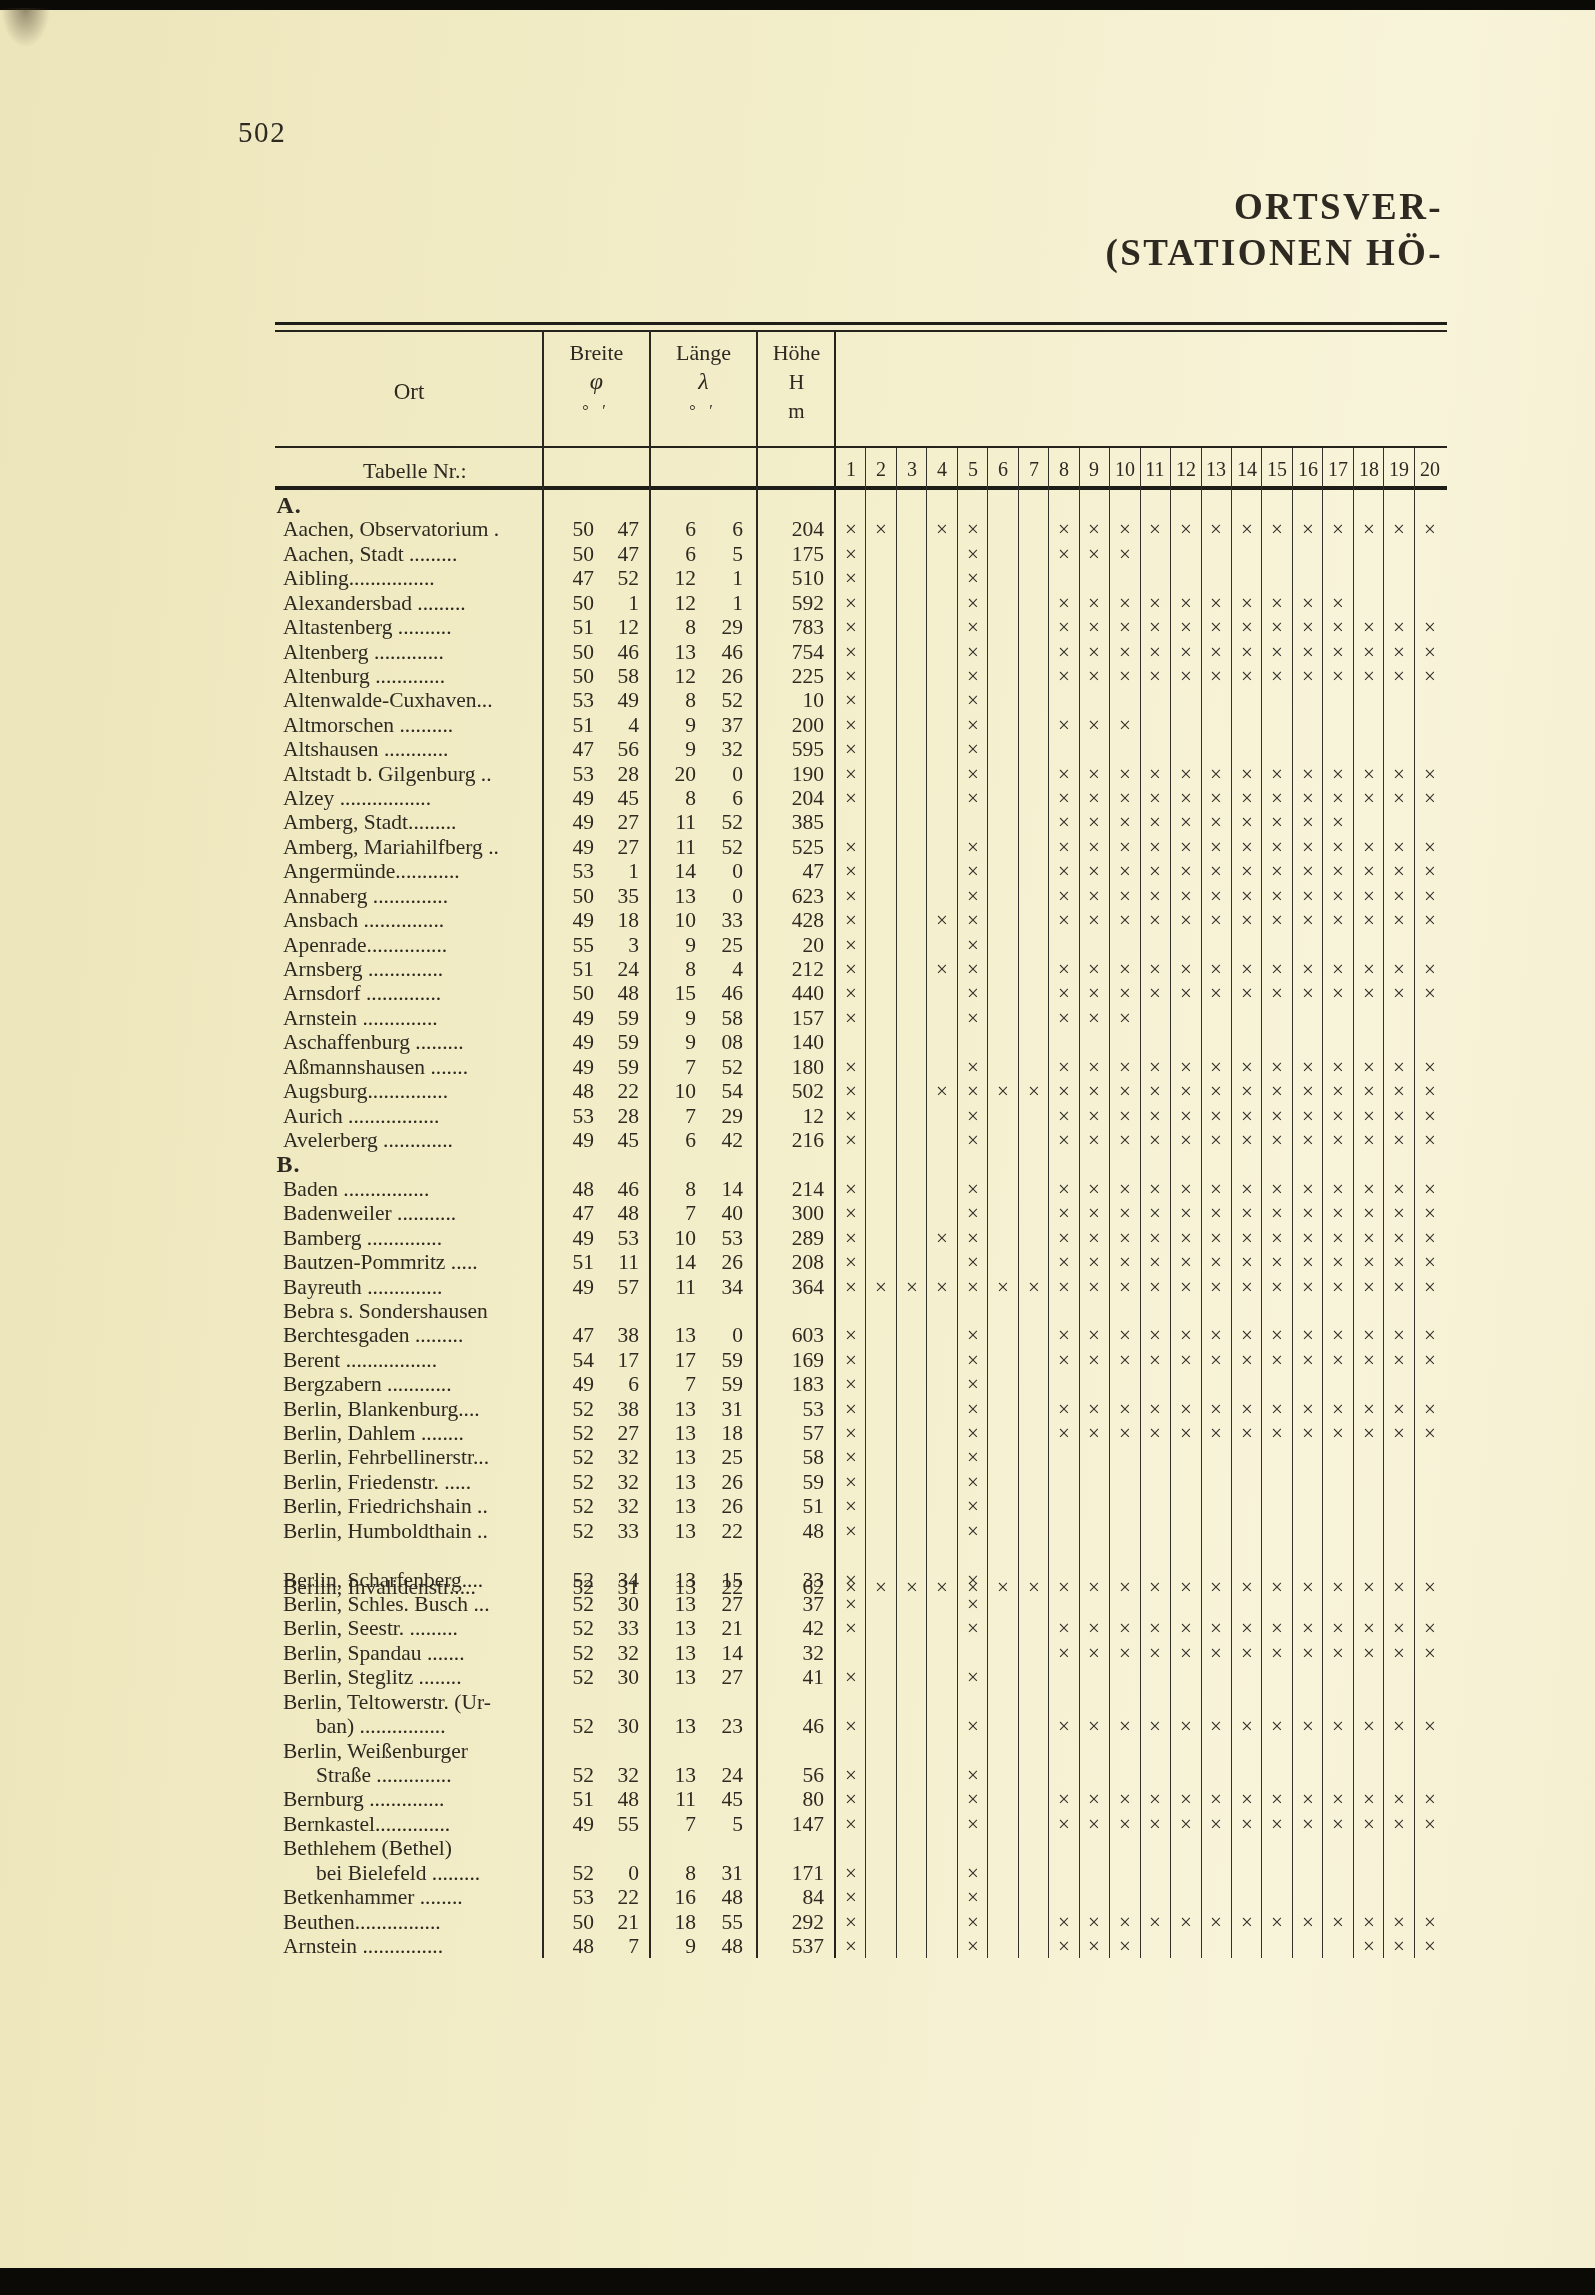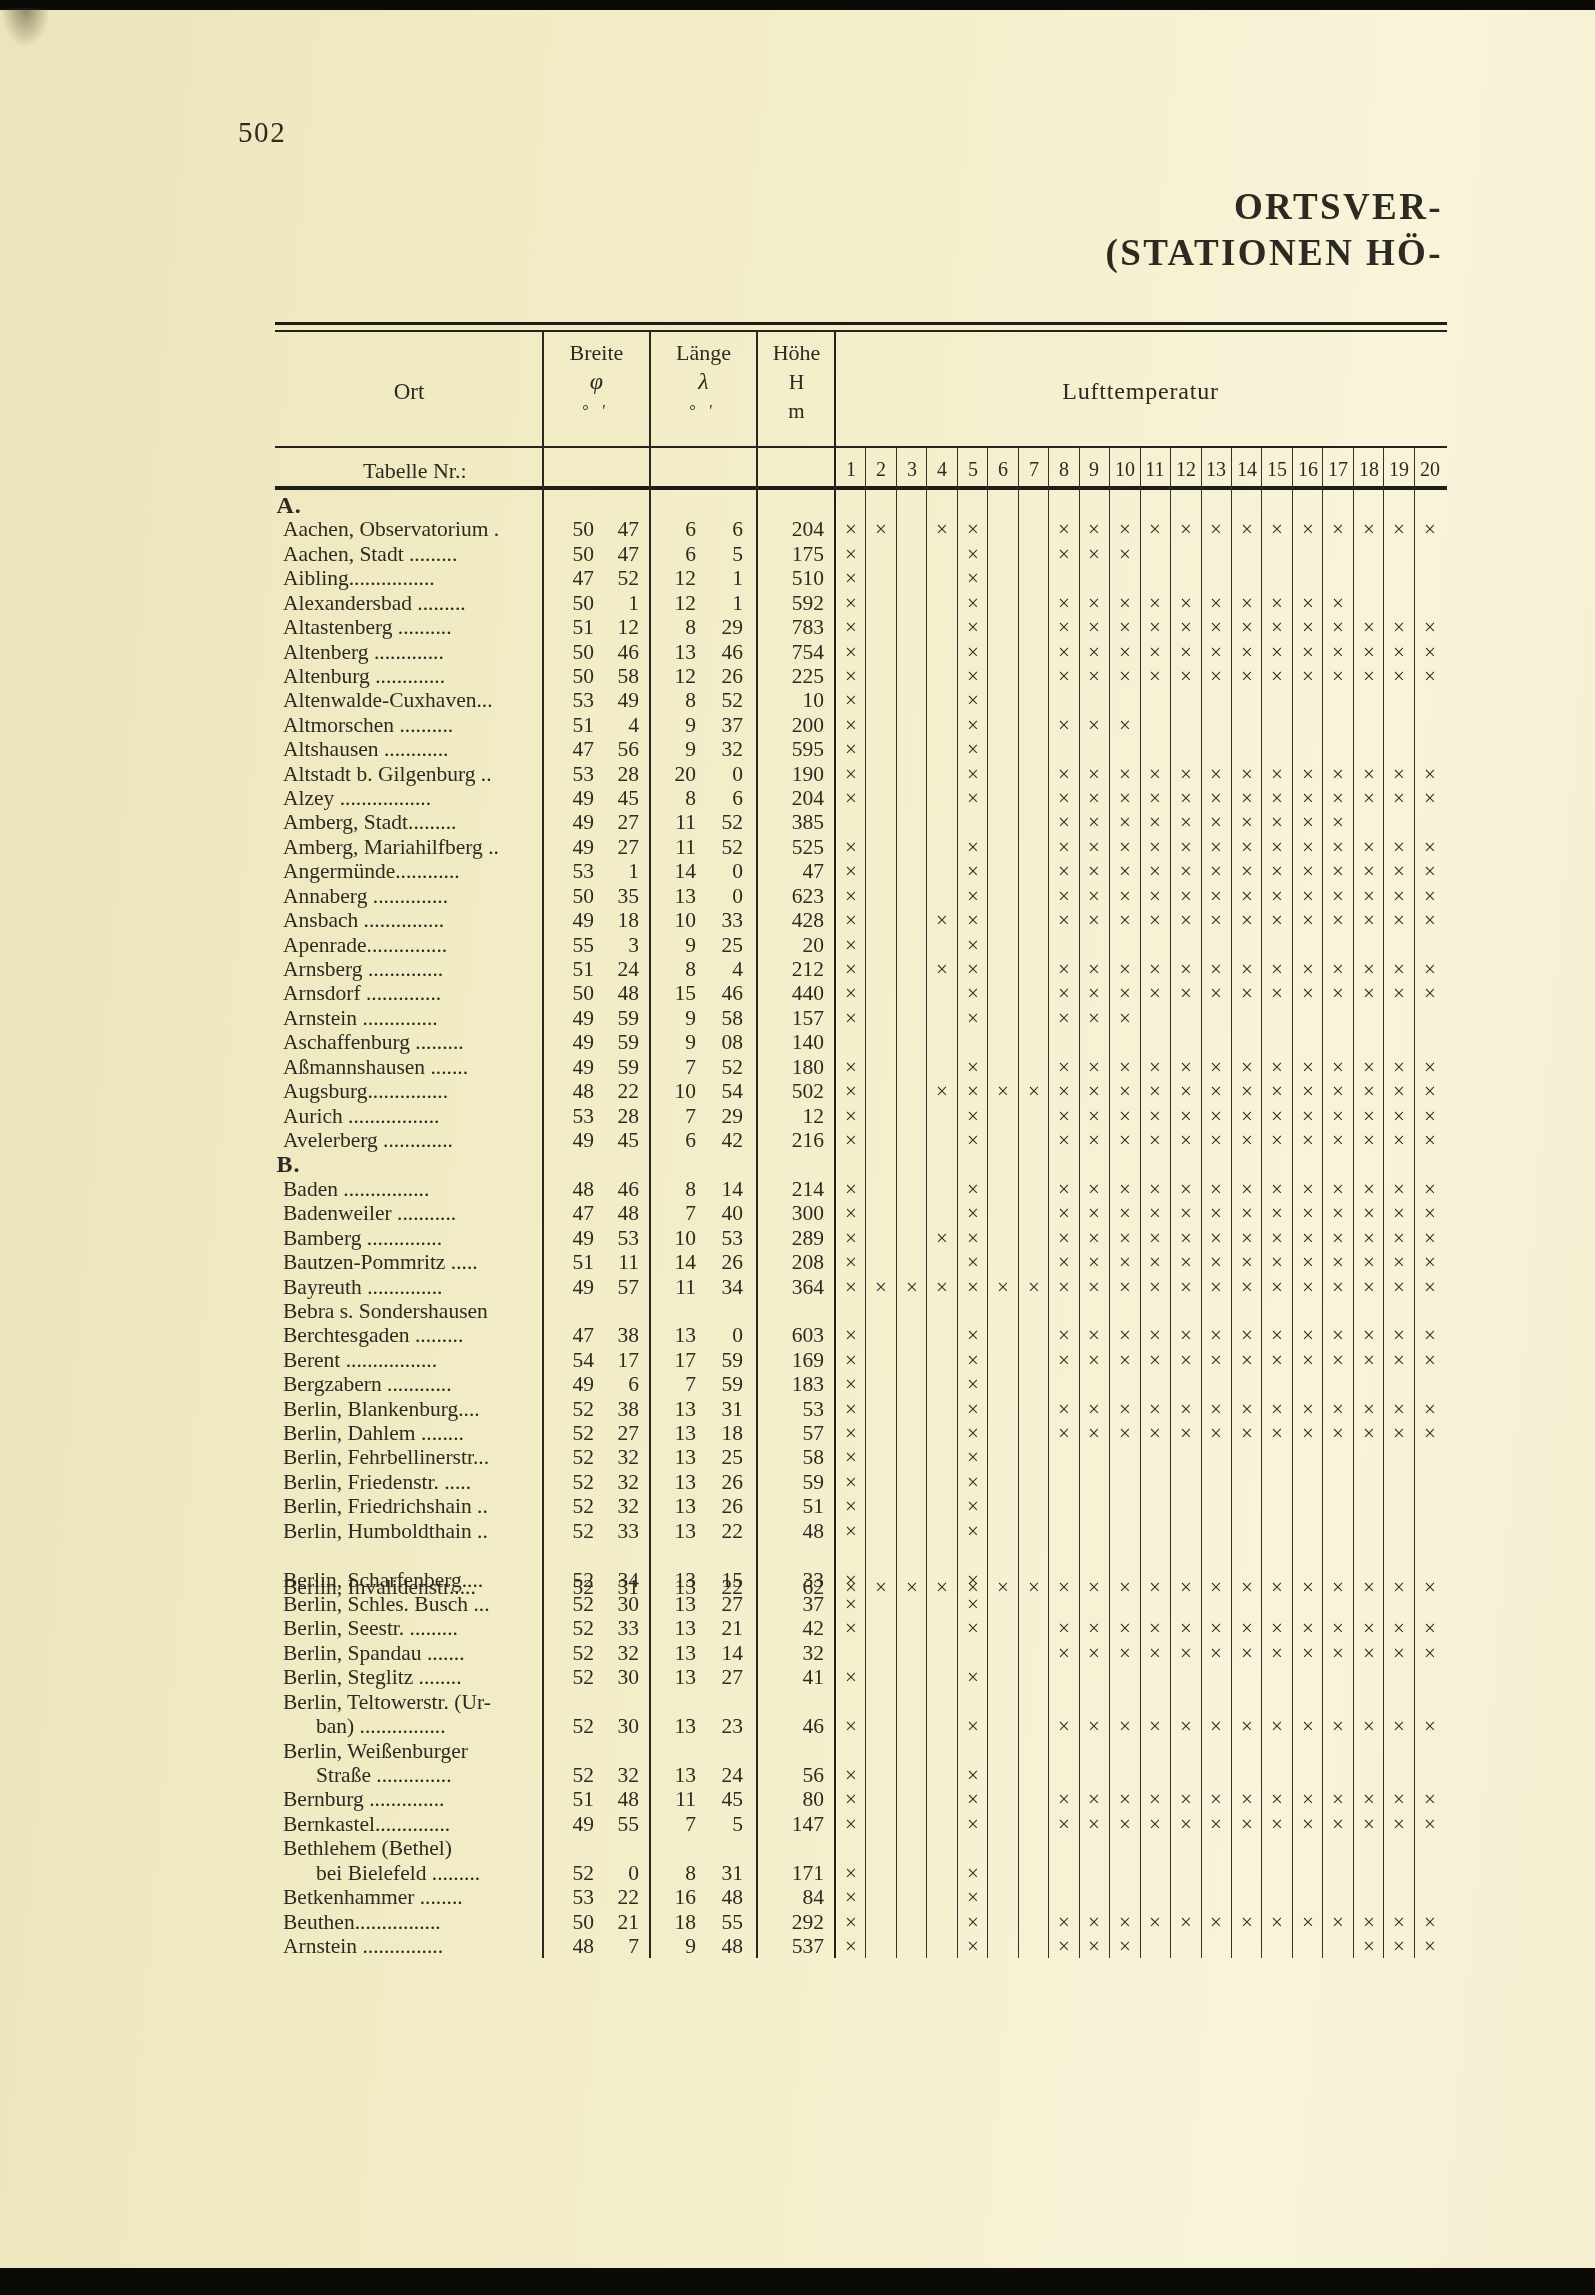--- a/index.html
+++ b/index.html
@@ -96,21 +96,20 @@
       <div class="hlab hsym">λ</div>
       <div class="hlab hdm">° ′</div>
     </div>
 
     <div class="hcell hHoe">
       <div class="hlab hl1">Höhe</div>
       <div class="hlab hH">H</div>
       <div class="hlab hm">m</div>
     </div>
 
-    <div class="hcell hLuft">Lufttemperatur</div>
 
     <div class="tabnr">Tabelle Nr.:</div>
 
     <div id="colnums">
         <span class="colnum" style="left: 561px;">1</span>
         <span class="colnum" style="left: 591px;">2</span>
         <span class="colnum" style="left: 622px;">3</span>
         <span class="colnum" style="left: 652px;">4</span>
         <span class="colnum" style="left: 683px;">5</span>
         <span class="colnum" style="left: 713px;">6</span>

